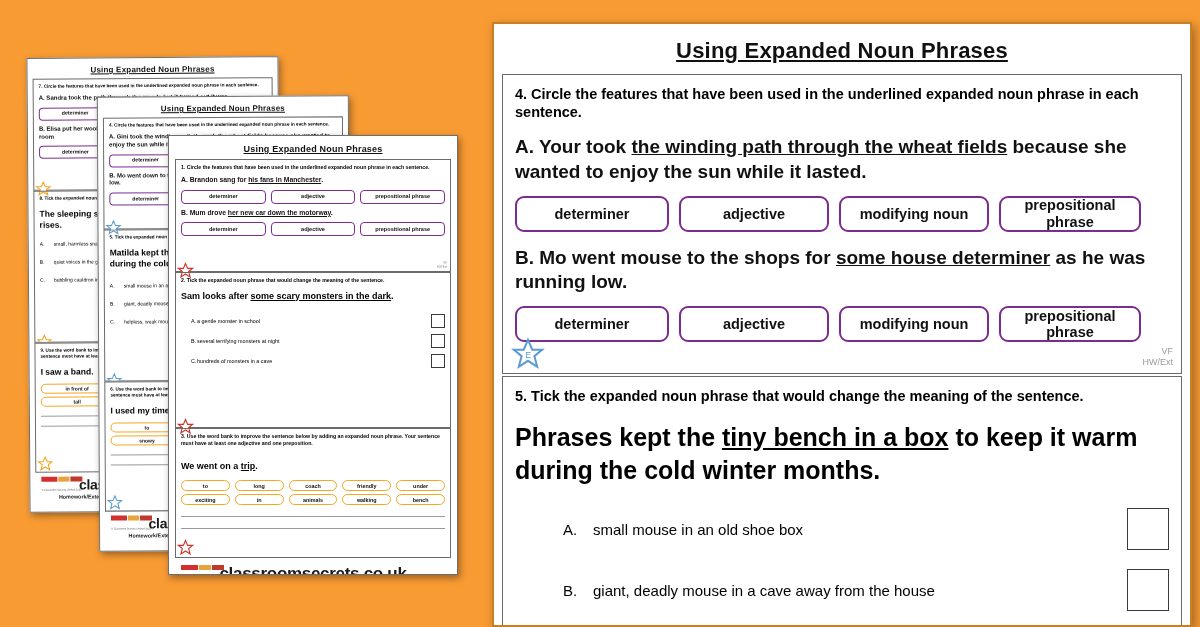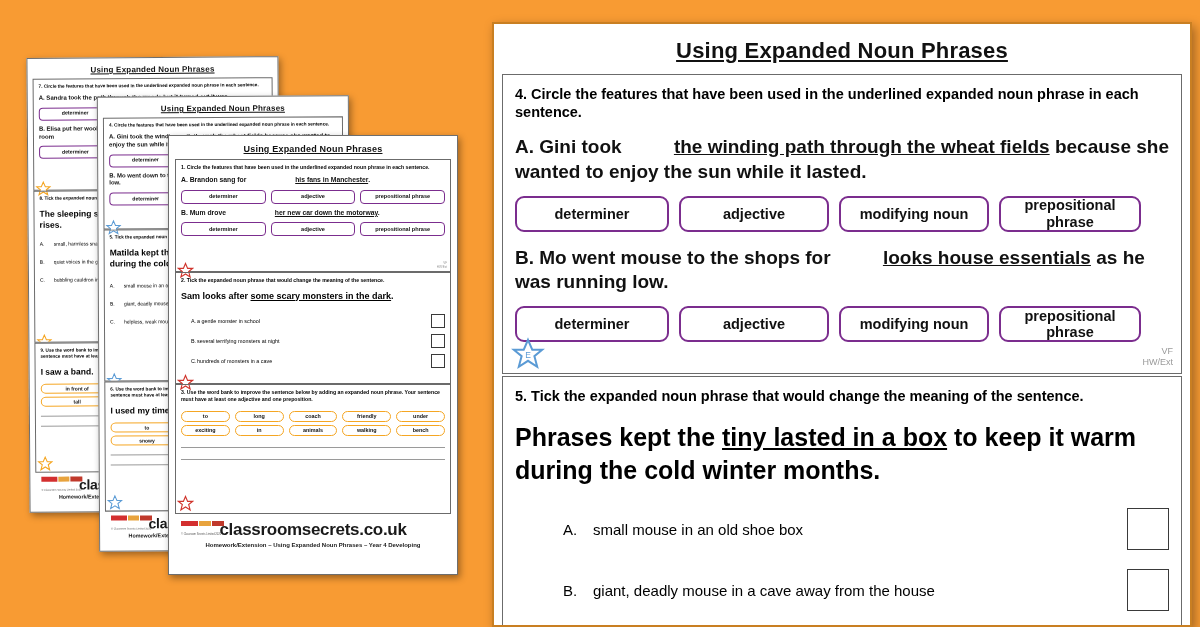--- a/index.html
+++ b/index.html
@@ -25,21 +25,21 @@
     text-align: center;
     font-weight: bold;
     text-decoration: underline;
     color: #111;
     letter-spacing: .2px;
   }
 
   .qbox { border: 1px solid #6b6b6b; position: relative; }
   .qhead { font-weight: bold; }
   .sent { font-weight: bold; color: #111; }
-  .sent u { text-decoration: underline; margin-left: 47px; }
+  .sent u { text-decoration: underline; }
 
   .opts { display: flex; gap: 10px; }
   .opt {
     border: 2px solid #7b2d8e;
     border-radius: 9px;
     background: #fff;
     color: #111;
     text-align: center;
     display: flex; align-items: center; justify-content: center;
     font-weight: 600;
@@ -341,21 +341,21 @@
           <svg width="17" height="17" viewBox="0 0 24 24">
               <path d="M12 2l3 7h7l-5.5 4.5L18.5 21 12 16.8 5.5 21l2-7.5L2 9h7z" fill="#fff" stroke="#d0342c" stroke-width="1.6"></path>
             </svg>
         </div>
         <div class="corner-mark" style="right:3px;bottom:2px;">
           <div>VF</div>
             <div>HW/Ext</div>
         </div>
       </div>
 
-      <div class="qbox" style="height:112px;">
+      <div class="qbox" style="height:156px;">
         <div class="qhead">2. Tick the expanded noun phrase that would change the meaning of the sentence.</div>
         <div class="big-sent">
           <span>Sam looks after </span><u>some scary monsters in the dark</u><span>.</span>
         </div>
         <div style="margin-top:12px;">
           <div class="tickrow" style="justify-content:space-between;">
             <span style="display:flex;">
                 <span style="width:16px;padding-left:10px;">A.</span>
                 <span>a gentle monster in school</span>
               </span>
@@ -378,20 +378,23 @@
         </div>
         <div class="star" style="left:1px;bottom:-8px;">
           <svg width="17" height="17" viewBox="0 0 24 24">
               <path d="M12 2l3 7h7l-5.5 4.5L18.5 21 12 16.8 5.5 21l2-7.5L2 9h7z" fill="#fff" stroke="#d0342c" stroke-width="1.6"></path>
             </svg>
         </div>
       </div>
 
       <div class="qbox" style="height:130px;">
         <div class="qhead">3. Use the word bank to improve the sentence below by adding an expanded noun phrase. Your sentence must have at least one adjective and one preposition.</div>
+        <div class="big-sent" style="margin-top:14px;">
+          <span>We went on a </span><u>trip</u><span>.</span>
+        </div>
         <div class="wordbank" style="margin-top:8px;">
           <div class="wbrow">
             <div class="wb">to</div>
             <div class="wb">long</div>
             <div class="wb">coach</div>
             <div class="wb">friendly</div>
             <div class="wb">under</div>
           </div>
           <div class="wbrow">
             <div class="wb">exciting</div>
@@ -424,31 +427,31 @@
   </div>
 
   <div class="sheet" id="main-sheet">
 
     <div class="doc-title">Using Expanded Noun Phrases</div>
 
     <div class="qbox" style="height:300px;">
       <div class="qhead">4. Circle the features that have been used in the underlined expanded noun phrase in each sentence.</div>
 
       <div class="sent">
-        <span>A. Gini took </span><u>the winding path through the wheat fields</u><span> because she wanted to enjoy the sun while it lasted.</span>
+        <span>A. Your took </span><u>the winding path through the wheat fields</u><span> because she wanted to enjoy the sun while it lasted.</span>
       </div>
       <div class="opts">
         <div class="opt w1">determiner</div>
         <div class="opt w2">adjective</div>
         <div class="opt w3">modifying noun</div>
         <div class="opt w4">prepositional phrase</div>
       </div>
 
       <div class="sent">
-        <span>B. Mo went mouse to the shops for </span><u>looks house essentials</u><span> as he was running low.</span>
+        <span>B. Mo went mouse to the shops for </span><u>some house determiner</u><span> as he was running low.</span>
       </div>
       <div class="opts">
         <div class="opt w1">determiner</div>
         <div class="opt w2">adjective</div>
         <div class="opt w3">modifying noun</div>
         <div class="opt w4">prepositional phrase</div>
       </div>
 
       <div class="star" style="left:8px;bottom:2px;">
         <svg width="34" height="34" viewBox="0 0 24 24">
@@ -459,21 +462,21 @@
       <div class="corner-mark" style="right:8px;bottom:6px;font-size:9px;">
         <div>VF</div>
         <div>HW/Ext</div>
       </div>
     </div>
 
     <div class="qbox hidden-clip" style="height:275px;margin-top:2px;">
       <div class="qhead">5. Tick the expanded noun phrase that would change the meaning of the sentence.</div>
 
       <div class="big-sent">
-        <span>Phrases kept the </span><u>tiny lasted in a box</u><span> to keep it warm during the cold winter months.</span>
+        <span>Phrases kept the </span><u>tiny bench in a box</u><span> to keep it warm during the cold winter months.</span>
       </div>
 
       <div style="margin-top:22px;">
         <div class="tickrow" style="justify-content:space-between;">
           <span style="display:flex;padding-left:48px;">
             <span style="width:30px;">A.</span>
             <span>small mouse in an old shoe box</span>
           </span>
           <span class="tickbox"></span>
         </div>

